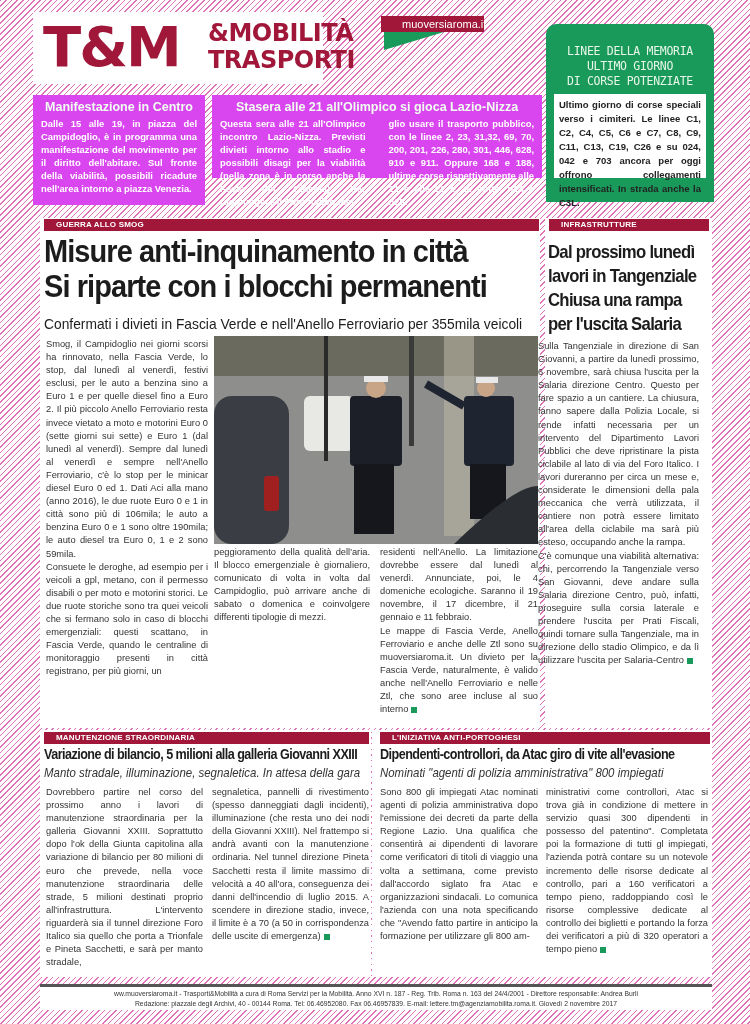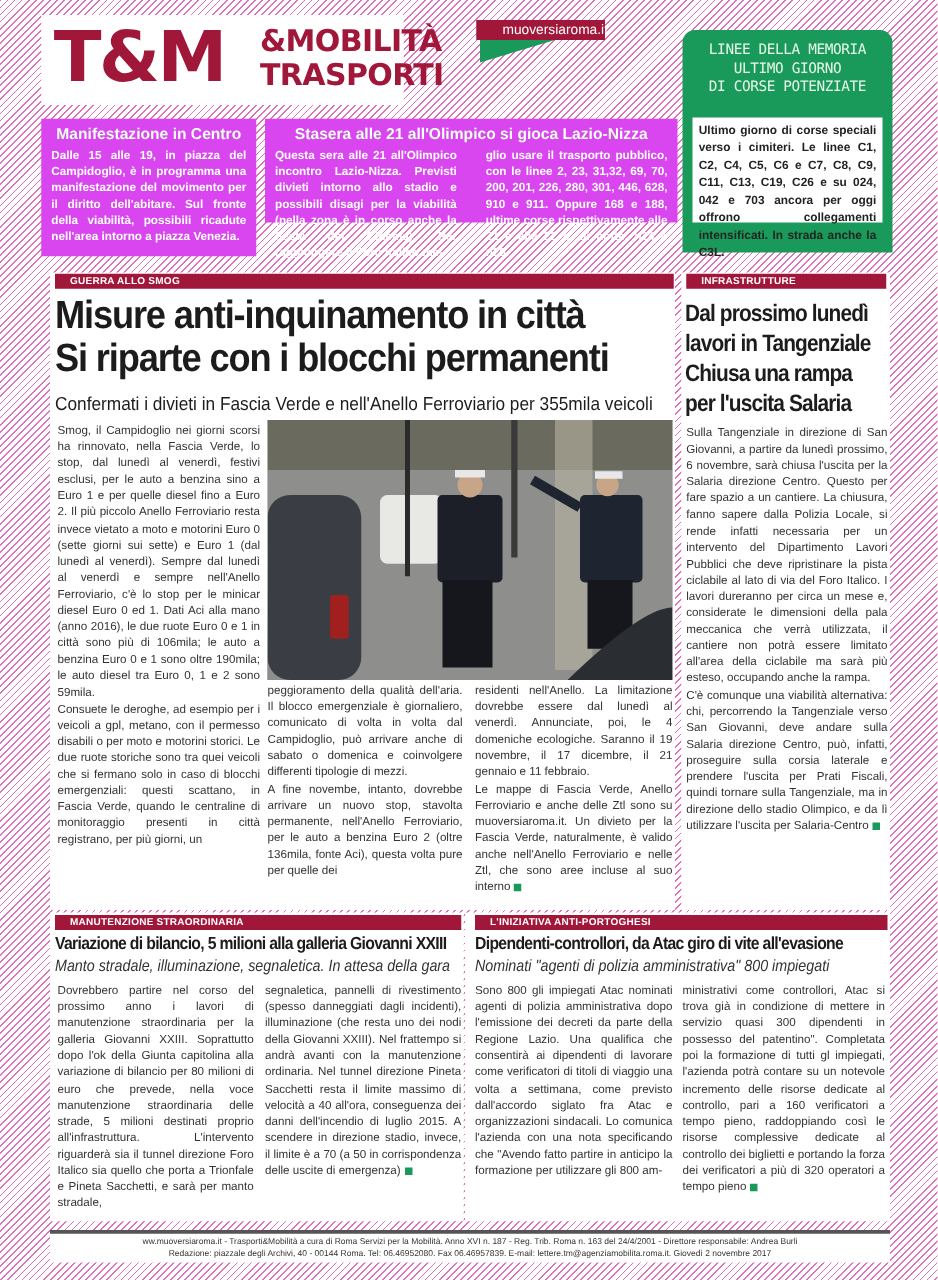--- a/index.html
+++ b/index.html
@@ -14,21 +14,21 @@
   .abs { position: absolute; }
   
   .masthead { left: 33px; top: 12px; width: 290px; height: 72px; background: #fff; }
   .logo-tm { position: absolute; left: 10px; top: 4px; font-family: "DejaVu Sans", sans-serif; font-weight: bold; font-size: 56px; color: #a0173a; letter-spacing: -2px; line-height: 62px; }
   .logo-text { position: absolute; left: 175px; top: 8px; font-family: "DejaVu Sans", sans-serif; font-weight: bold; color: #a0173a; font-size: 24px; line-height: 27px; letter-spacing: -0.5px; }
   .site-tag { left: 381px; top: 16px; width: 103px; height: 16px; background: #a0173a; color: #fff; font-size: 11px; line-height: 16px; padding-left: 21px; }
   .site-tag-green { left: 384px; top: 32px; width: 0; height: 0; border-left: 60px solid #1a9a5a; border-bottom: 18px solid transparent; }
 
   
   .memoria { left: 546px; top: 24px; width: 168px; height: 178px; background: #1a9a5a; border-radius: 10px 10px 0 0; }
-  .memoria-title { position: absolute; left: 0; top: 8px; width: 168px; text-align: center; color: #e8f7ea; font-family: "DejaVu Sans Mono", monospace; font-size: 11.5px; line-height: 15px; letter-spacing: -0.3px; }
+  .memoria-title { position: absolute; left: 0; top: 20px; width: 168px; text-align: center; color: #e8f7ea; font-family: "DejaVu Sans Mono", monospace; font-size: 11.5px; line-height: 15px; letter-spacing: -0.3px; }
   .memoria-body { position: absolute; left: 8px; top: 70px; width: 152px; height: 84px; background: #fff; padding: 4px 5px; font-family: "Liberation Sans", sans-serif; font-weight: bold; font-size: 9.5px; line-height: 14px; color: #222; text-align: justify; }
 
   
   .gbox { background: #d946ef; color: #fff; }
   .gbox-title { font-weight: bold; text-align: center; font-size: 12.5px; margin-top: 5px; color: #f0fff0; }
   .gbox-body { font-weight: bold; font-size: 9.4px; line-height: 13px; color: #fff; text-align: justify; }
   .g1 { left: 33px; top: 95px; width: 172px; height: 110px; }
   .g2 { left: 212px; top: 95px; width: 330px; height: 83px; }
 
   
@@ -40,21 +40,21 @@
   .subhead { left: 44px; top: 315px; width: 500px; font-size: 15px; color: #1c1c1c; transform: scaleX(0.92); transform-origin: left top; white-space: nowrap; }
   .body-text { font-family: "Liberation Sans", sans-serif; font-size: 9.3px; line-height: 13.1px; color: #333; text-align: justify; }
   .col1 { left: 46px; top: 338px; width: 162px; }
   .photo { left: 214px; top: 336px; width: 324px; height: 208px; background: linear-gradient(180deg, #6c6a62 0%, #8a8a84 25%, #9a9a96 55%, #5a5a5a 100%); overflow: hidden; }
   .col2 { left: 214px; top: 546px; width: 156px; }
   .col3 { left: 380px; top: 546px; width: 158px; }
 
   
   .right-white { left: 545px; top: 218px; width: 167px; height: 510px; background: #fff; }
   .right-head { left: 548px; top: 240px; width: 170px; font-weight: bold; font-size: 19px; line-height: 24px; color: #1c1c1c; letter-spacing: -0.8px; transform: scaleX(0.88); transform-origin: left top; }
-  .col-right { left: 549px; top: 340px; width: 161px; }
+  .col-right { left: 538px; top: 340px; width: 161px; }
 
   
   .bot-white1 { left: 40px; top: 730px; width: 331px; height: 247px; background: #fff; }
   .bot-white2 { left: 372px; top: 730px; width: 340px; height: 247px; background: #fff; }
   .bot-title { font-weight: bold; font-size: 14px; color: #1c1c1c; letter-spacing: -0.6px; white-space: nowrap; transform: scaleX(0.9); transform-origin: left top; }
   .bot-sub { font-style: italic; font-size: 13px; color: #333; white-space: nowrap; transform: scaleX(0.88); transform-origin: left top; }
   .endmark { display: inline-block; width: 6px; height: 6px; background: #1a9a5a; margin-left: 3px; vertical-align: middle; }
 
   
   .footer { left: 40px; top: 984px; width: 672px; height: 26px; background: #fff; border-top: 3px solid #555; }
@@ -125,21 +125,20 @@
     <rect x="256" y="128" width="36" height="55" fill="#15171c"></rect>
     <circle cx="272" cy="52" r="9" fill="#c9a588"></circle>
     <rect x="262" y="41" width="22" height="6" fill="#e8e8e8"></rect>
     <line x1="250" y1="70" x2="212" y2="48" stroke="#1e2430" stroke-width="8"></line>
     <path d="M240 208 Q300 150 324 150 L324 208 Z" fill="#2a2d32"></path>
   </svg>
 </div>
 
 <div class="abs body-text col2">
   <p>peggioramento della qualità dell'aria. Il blocco emergenziale è giornaliero, comunicato di volta in volta dal Campidoglio, può arrivare anche di sabato o domenica e coinvolgere differenti tipologie di mezzi.</p>
-  <p>A fine novembe, intanto, dovrebbe arrivare un nuovo stop, stavolta permanente, nell'Anello Ferroviario, per le auto a benzina Euro 2 (oltre 136mila, fonte Aci), questa volta pure per quelle dei</p>
 </div>
 <div class="abs body-text col3">
   <p>residenti nell'Anello. La limitazione dovrebbe essere dal lunedì al venerdì. Annunciate, poi, le 4 domeniche ecologiche. Saranno il 19 novembre, il 17 dicembre, il 21 gennaio e 11 febbraio.</p>
   <p><span>Le mappe di Fascia Verde, Anello Ferroviario e anche delle Ztl sono su muoversiaroma.it. Un divieto per la Fascia Verde, naturalmente, è valido anche nell'Anello Ferroviario e nelle Ztl, che sono aree incluse al suo interno</span><span class="endmark"></span></p>
 </div>
 
 <div class="abs right-white"></div>
 <div class="abs secbar" style="left:549px; top:219px; width:160px;">INFRASTRUTTURE</div>
 <div class="abs right-head">
   <div>Dal prossimo lunedì</div>

